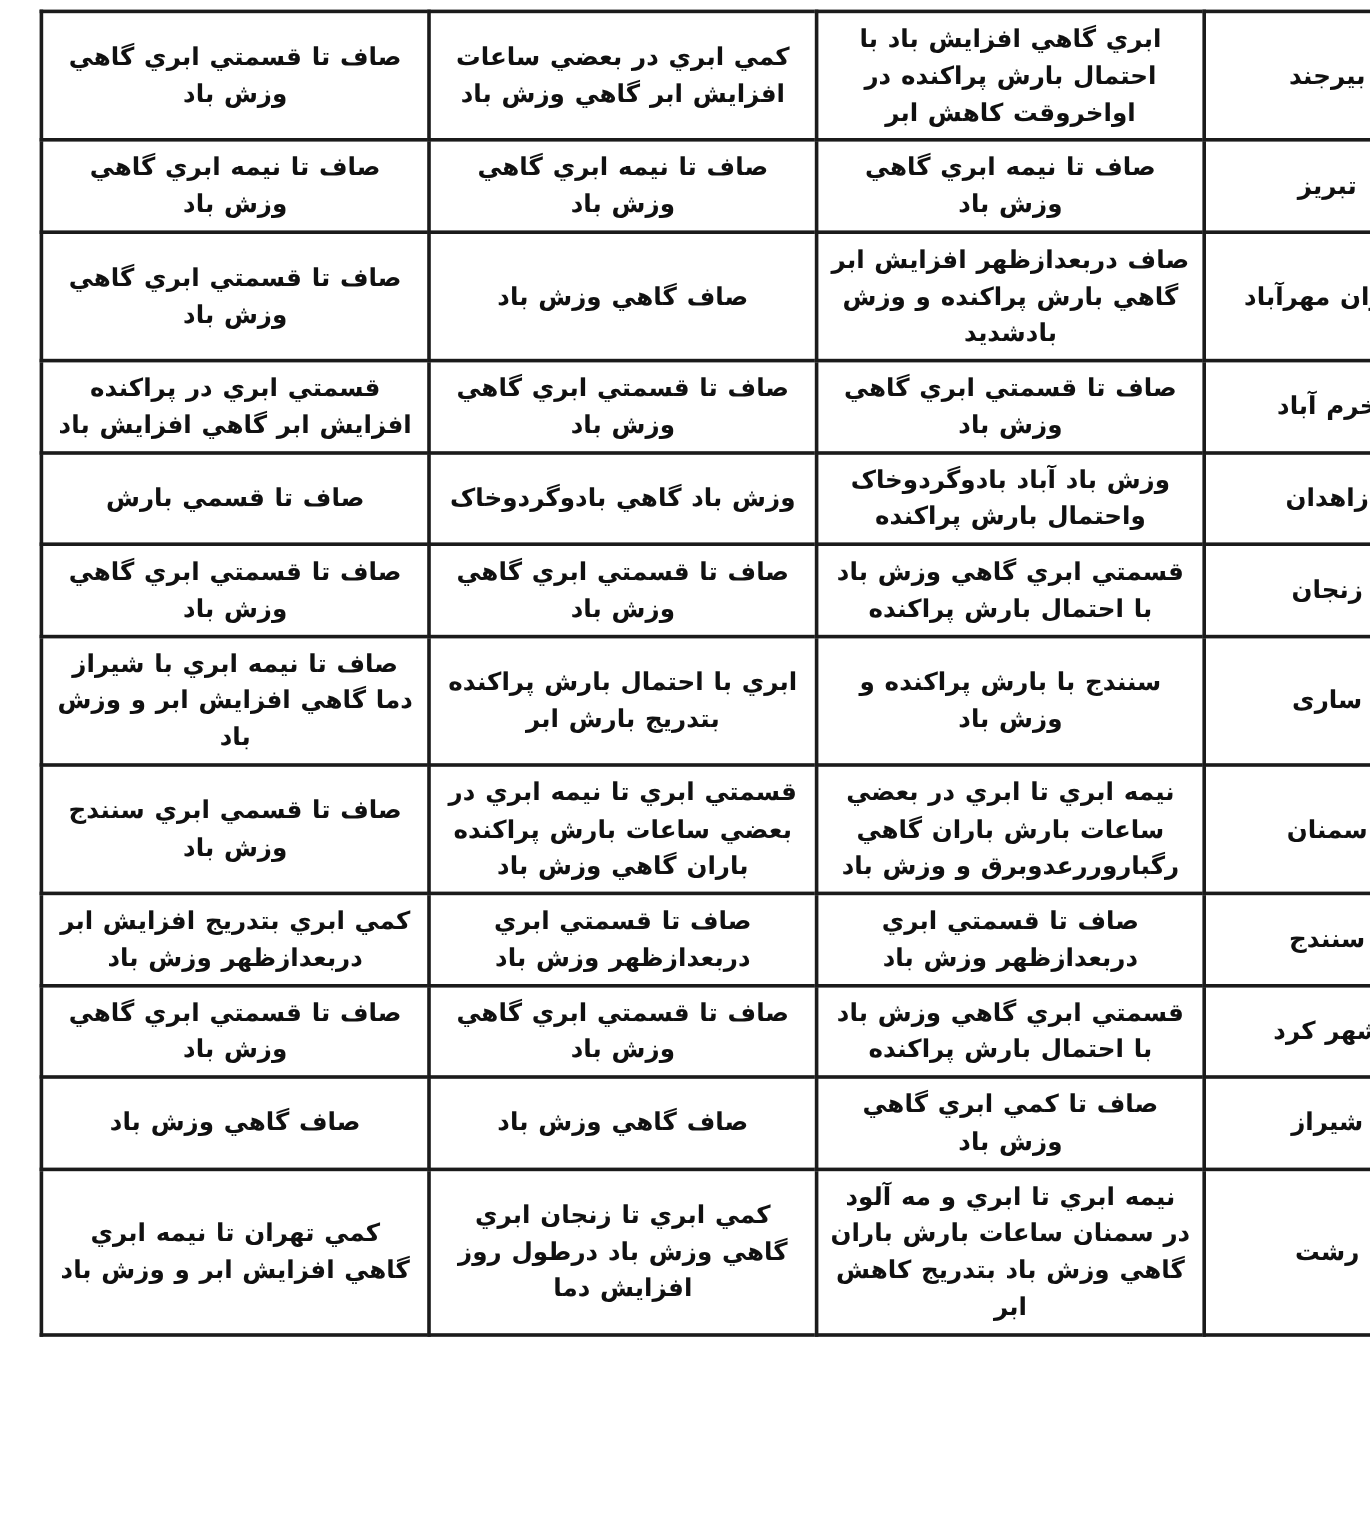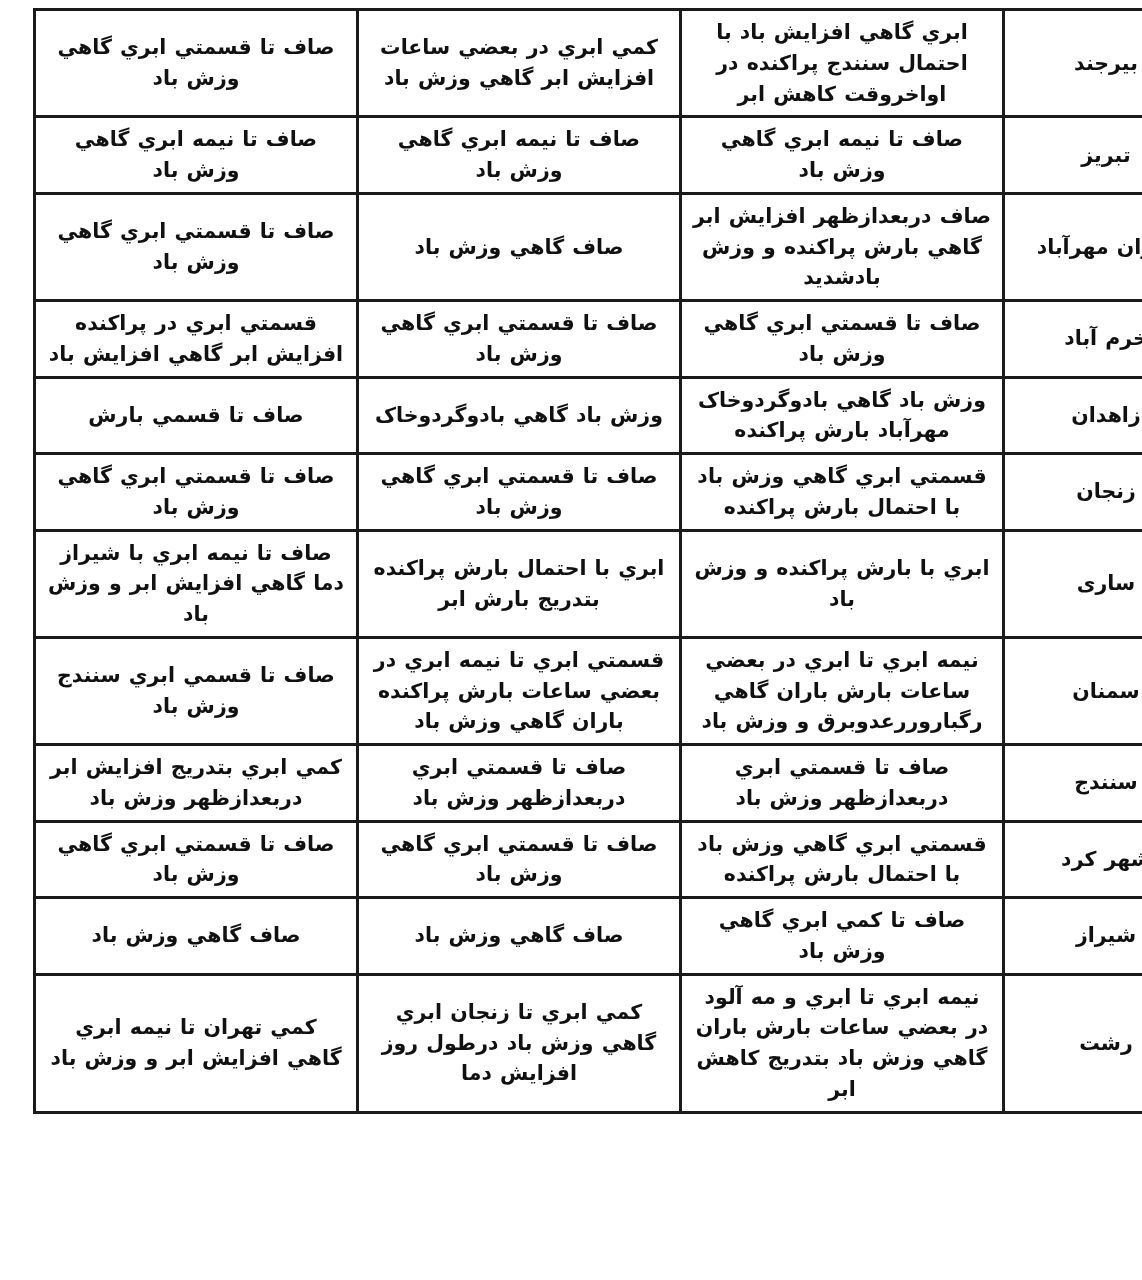--- a/index.html
+++ b/index.html
@@ -77,21 +77,21 @@
 <div id="page">
   <div class="table-wrap">
     <table class="forecast">
       <tbody>
 
         <tr>
           <td class="city">
               <span class="cell-text">بیرجند</span>
             </td>
           <td class="col3">
-              <span class="cell-text">ابري گاهي افزايش باد با احتمال سنندج پراكنده در اواخروقت كاهش ابر</span>
+              <span class="cell-text">ابري گاهي افزايش باد با احتمال بارش پراكنده در اواخروقت كاهش ابر</span>
             </td>
           <td class="col2">
               <span class="cell-text">كمي ابري در بعضي ساعات افزايش ابر گاهي وزش باد</span>
             </td>
           <td class="col1">
               <span class="cell-text">صاف تا قسمتي ابري گاهي وزش باد</span>
             </td>
         </tr>
 
         <tr>
@@ -137,21 +137,21 @@
           <td class="col1">
               <span class="cell-text">قسمتي ابري در پراكنده افزايش ابر گاهي افزايش باد</span>
             </td>
         </tr>
 
         <tr>
           <td class="city">
               <span class="cell-text">زاهدان</span>
             </td>
           <td class="col3">
-              <span class="cell-text">وزش باد گاهي بادوگردوخاک مهرآباد بارش پراكنده</span>
+              <span class="cell-text">وزش باد آباد بادوگردوخاک واحتمال بارش پراكنده</span>
             </td>
           <td class="col2">
               <span class="cell-text">وزش باد گاهي بادوگردوخاک</span>
             </td>
           <td class="col1">
               <span class="cell-text">صاف تا قسمي بارش</span>
             </td>
         </tr>
 
         <tr>
@@ -167,21 +167,21 @@
           <td class="col1">
               <span class="cell-text">صاف تا قسمتي ابري گاهي وزش باد</span>
             </td>
         </tr>
 
         <tr>
           <td class="city">
               <span class="cell-text">ساری</span>
             </td>
           <td class="col3">
-              <span class="cell-text">ابري با بارش پراكنده و وزش باد</span>
+              <span class="cell-text">سنندج با بارش پراكنده و وزش باد</span>
             </td>
           <td class="col2">
               <span class="cell-text">ابري با احتمال بارش پراكنده بتدريج بارش ابر</span>
             </td>
           <td class="col1">
               <span class="cell-text">صاف تا نيمه ابري با شیراز دما گاهي افزايش ابر و وزش باد</span>
             </td>
         </tr>
 
         <tr>
@@ -242,21 +242,21 @@
           <td class="col1">
               <span class="cell-text">صاف گاهي وزش باد</span>
             </td>
         </tr>
 
         <tr>
           <td class="city">
               <span class="cell-text">رشت</span>
             </td>
           <td class="col3">
-              <span class="cell-text">نيمه ابري تا ابري و مه آلود در بعضي ساعات بارش باران گاهي وزش باد بتدريج كاهش ابر</span>
+              <span class="cell-text">نيمه ابري تا ابري و مه آلود در سمنان ساعات بارش باران گاهي وزش باد بتدريج كاهش ابر</span>
             </td>
           <td class="col2">
               <span class="cell-text">كمي ابري تا زنجان ابري گاهي وزش باد درطول روز افزايش دما</span>
             </td>
           <td class="col1">
               <span class="cell-text">كمي تهران تا نيمه ابري گاهي افزايش ابر و وزش باد</span>
             </td>
         </tr>
 
       </tbody>

